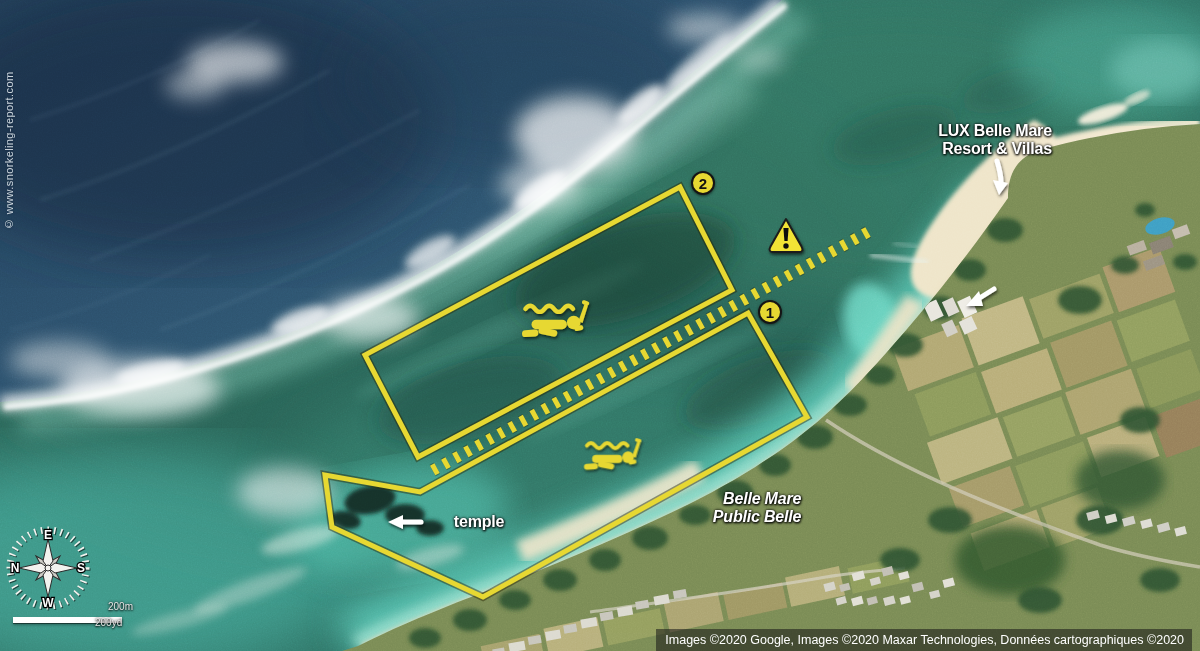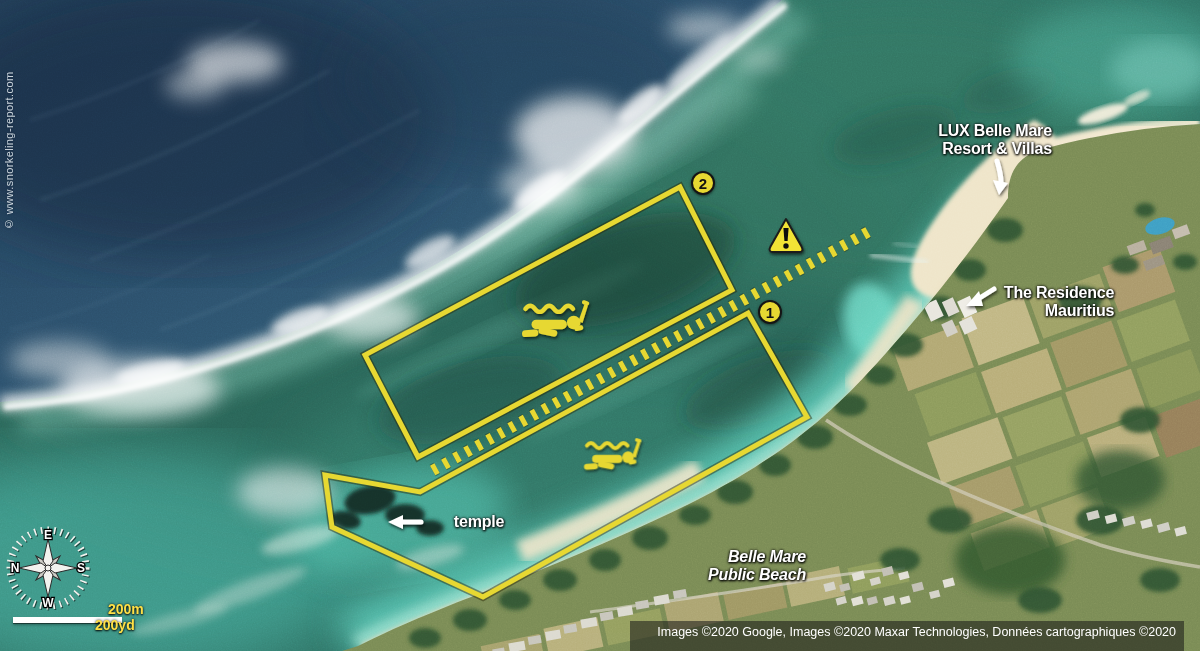--- a/index.html
+++ b/index.html
@@ -9,29 +9,29 @@
   .map-label{position:absolute;transform:translateX(-50%);text-align:right;color:#fff;
              font-weight:bold;font-size:16px;line-height:18px;letter-spacing:-0.2px;white-space:nowrap;
              text-shadow:0 0 3px rgba(0,0,0,.95),0 1px 3px rgba(0,0,0,.85),1px 1px 2px rgba(0,0,0,.7);}
   .map-label.italic{font-style:italic;}
   .badge{position:absolute;width:24px;height:24px;margin-left:-12px;margin-top:-12px;border-radius:50%;
          background:#e7d832;border:2px solid #151515;box-sizing:border-box;color:#111;
          font-weight:bold;font-size:15px;display:flex;align-items:center;justify-content:center;
          box-shadow:0 1px 3px rgba(0,0,0,.55);}
   .scalebar{position:absolute;left:13px;top:617px;width:109px;height:6px;background:#fff;
             box-shadow:0 1px 0 rgba(0,0,0,.45),0 2px 3px rgba(0,0,0,.35);}
-  .scaletext{position:absolute;color:#fde047;font-weight:bold;font-size:14px;
+  .scaletext{position:absolute;color:#e5e5e5;font-weight:normal;font-size:10px;
              text-shadow:0 1px 2px rgba(0,0,0,.9),0 0 3px rgba(0,0,0,.8);}
   #scale-m{left:108px;top:601px;}
   #scale-yd{left:95px;top:617px;}
   .watermark{position:absolute;left:3px;top:20px;height:210px;writing-mode:vertical-rl;
              transform:rotate(180deg);font-size:11px;letter-spacing:.4px;color:rgba(235,243,248,.85);
              text-shadow:0 0 2px rgba(10,20,40,.5);}
-  .attribution{position:absolute;right:16px;bottom:0;height:30px;line-height:22px;
-               background:rgba(22,22,22,.55);color:#fff;font-size:12.5px;padding:0 8px 0 27px;
+  .attribution{position:absolute;right:8px;bottom:0;height:22px;line-height:22px;
+               background:rgba(22,22,22,.55);color:#fff;font-size:12.5px;padding:0 8px 0 9px;
                white-space:nowrap;}
 </style>
 </head>
 <body>
 
 <div class="stage">
 
   <svg width="1200" height="651" viewBox="0 0 1200 651">
     <defs>
       <filter id="fB2">
@@ -365,28 +365,24 @@
         <path d="M421,522 L403,522" fill="none" stroke-width="5" stroke-linecap="round"></path>
         <path d="M403,515 L403,529 L388,522 Z" stroke="none"></path>
       </g>
     </g>
   </svg>
 
   <div class="map-label" style="left:995px;top:122px;">
     <div>LUX Belle Mare</div>
     <div>Resort &amp; Villas</div>
   </div>
-  <div class="map-label" style="left:1059px;top:284px;">
-    <div>The Residence</div>
-    <div>Mauritius</div>
-  </div>
   <div class="map-label" style="left:455px;top:513px;padding-left:48px;"><span>temple</span></div>
-  <div class="map-label italic" style="left:757px;top:548px;">
+  <div class="map-label italic" style="left:757px;top:490px;">
     <div>Belle Mare</div>
-    <div>Public Beach</div>
+    <div>Public Belle</div>
   </div>
 
   <div class="badge" style="left:703px;top:183px;">2</div>
   <div class="badge" style="left:770px;top:312px;">1</div>
 
   <div class="scalebar"></div>
   <div class="scaletext" id="scale-m">200m</div>
   <div class="scaletext" id="scale-yd">200yd</div>
 
   <div class="watermark">© www.snorkeling-report.com</div>

